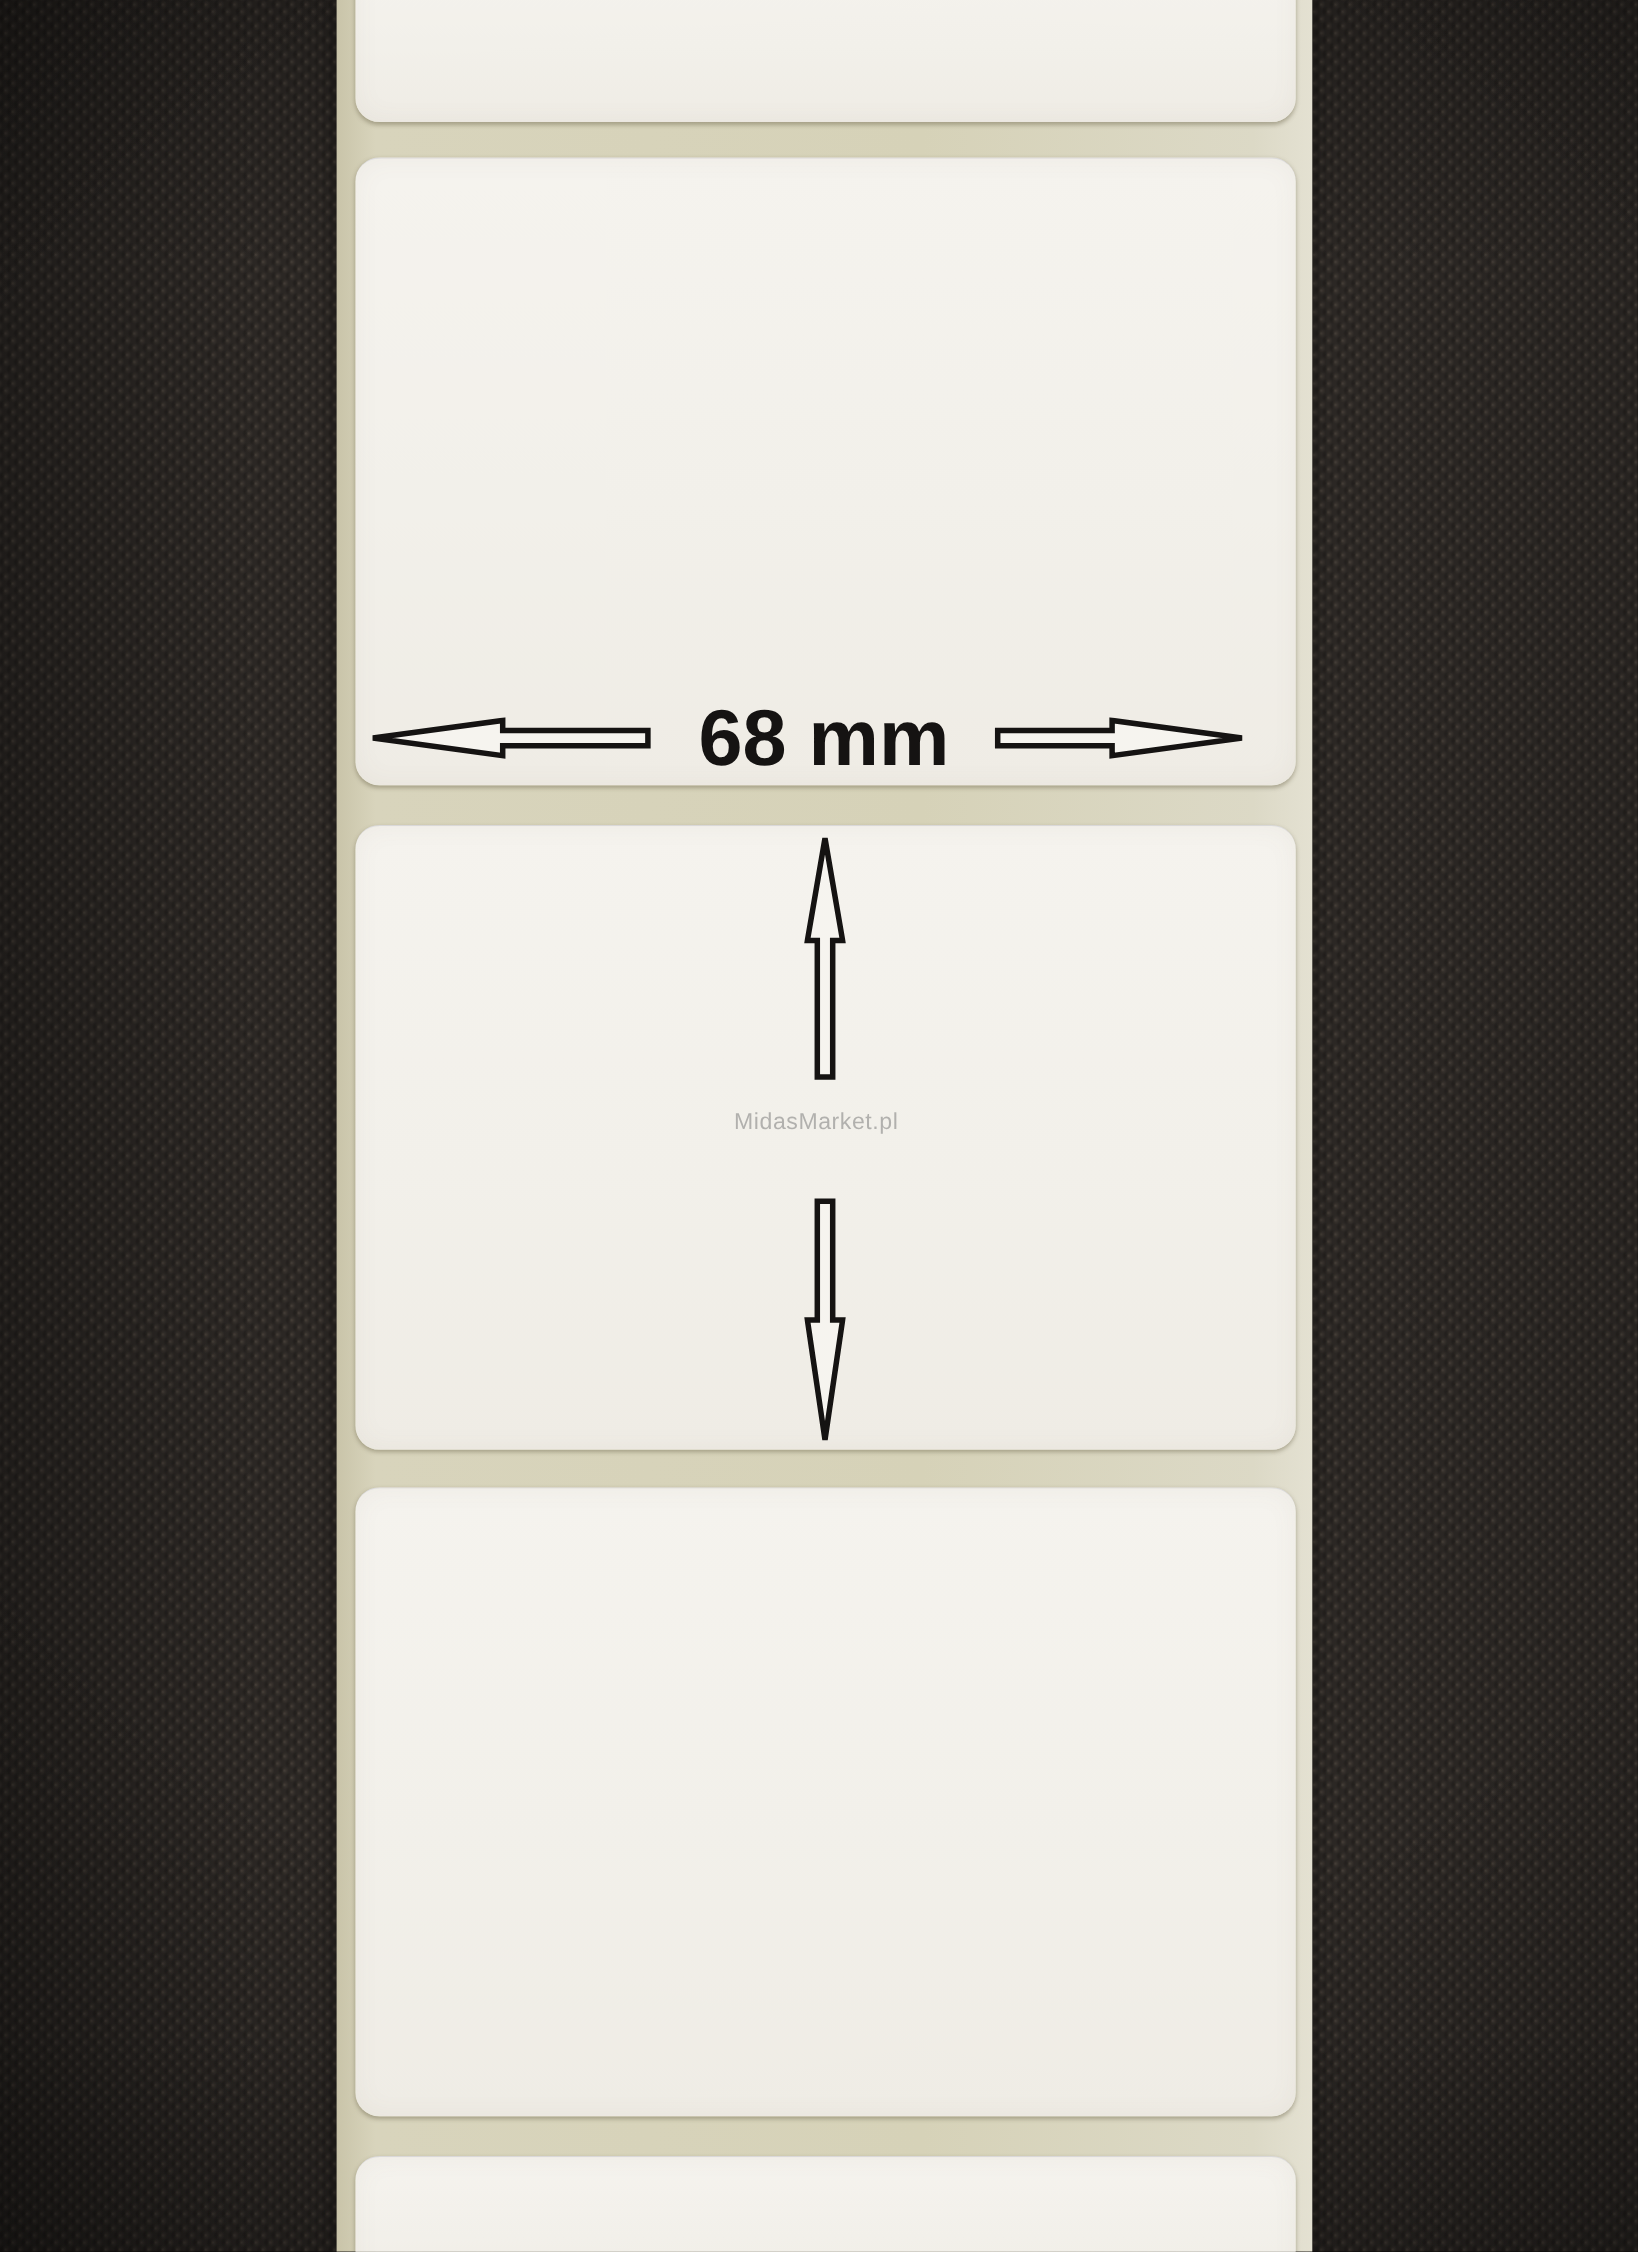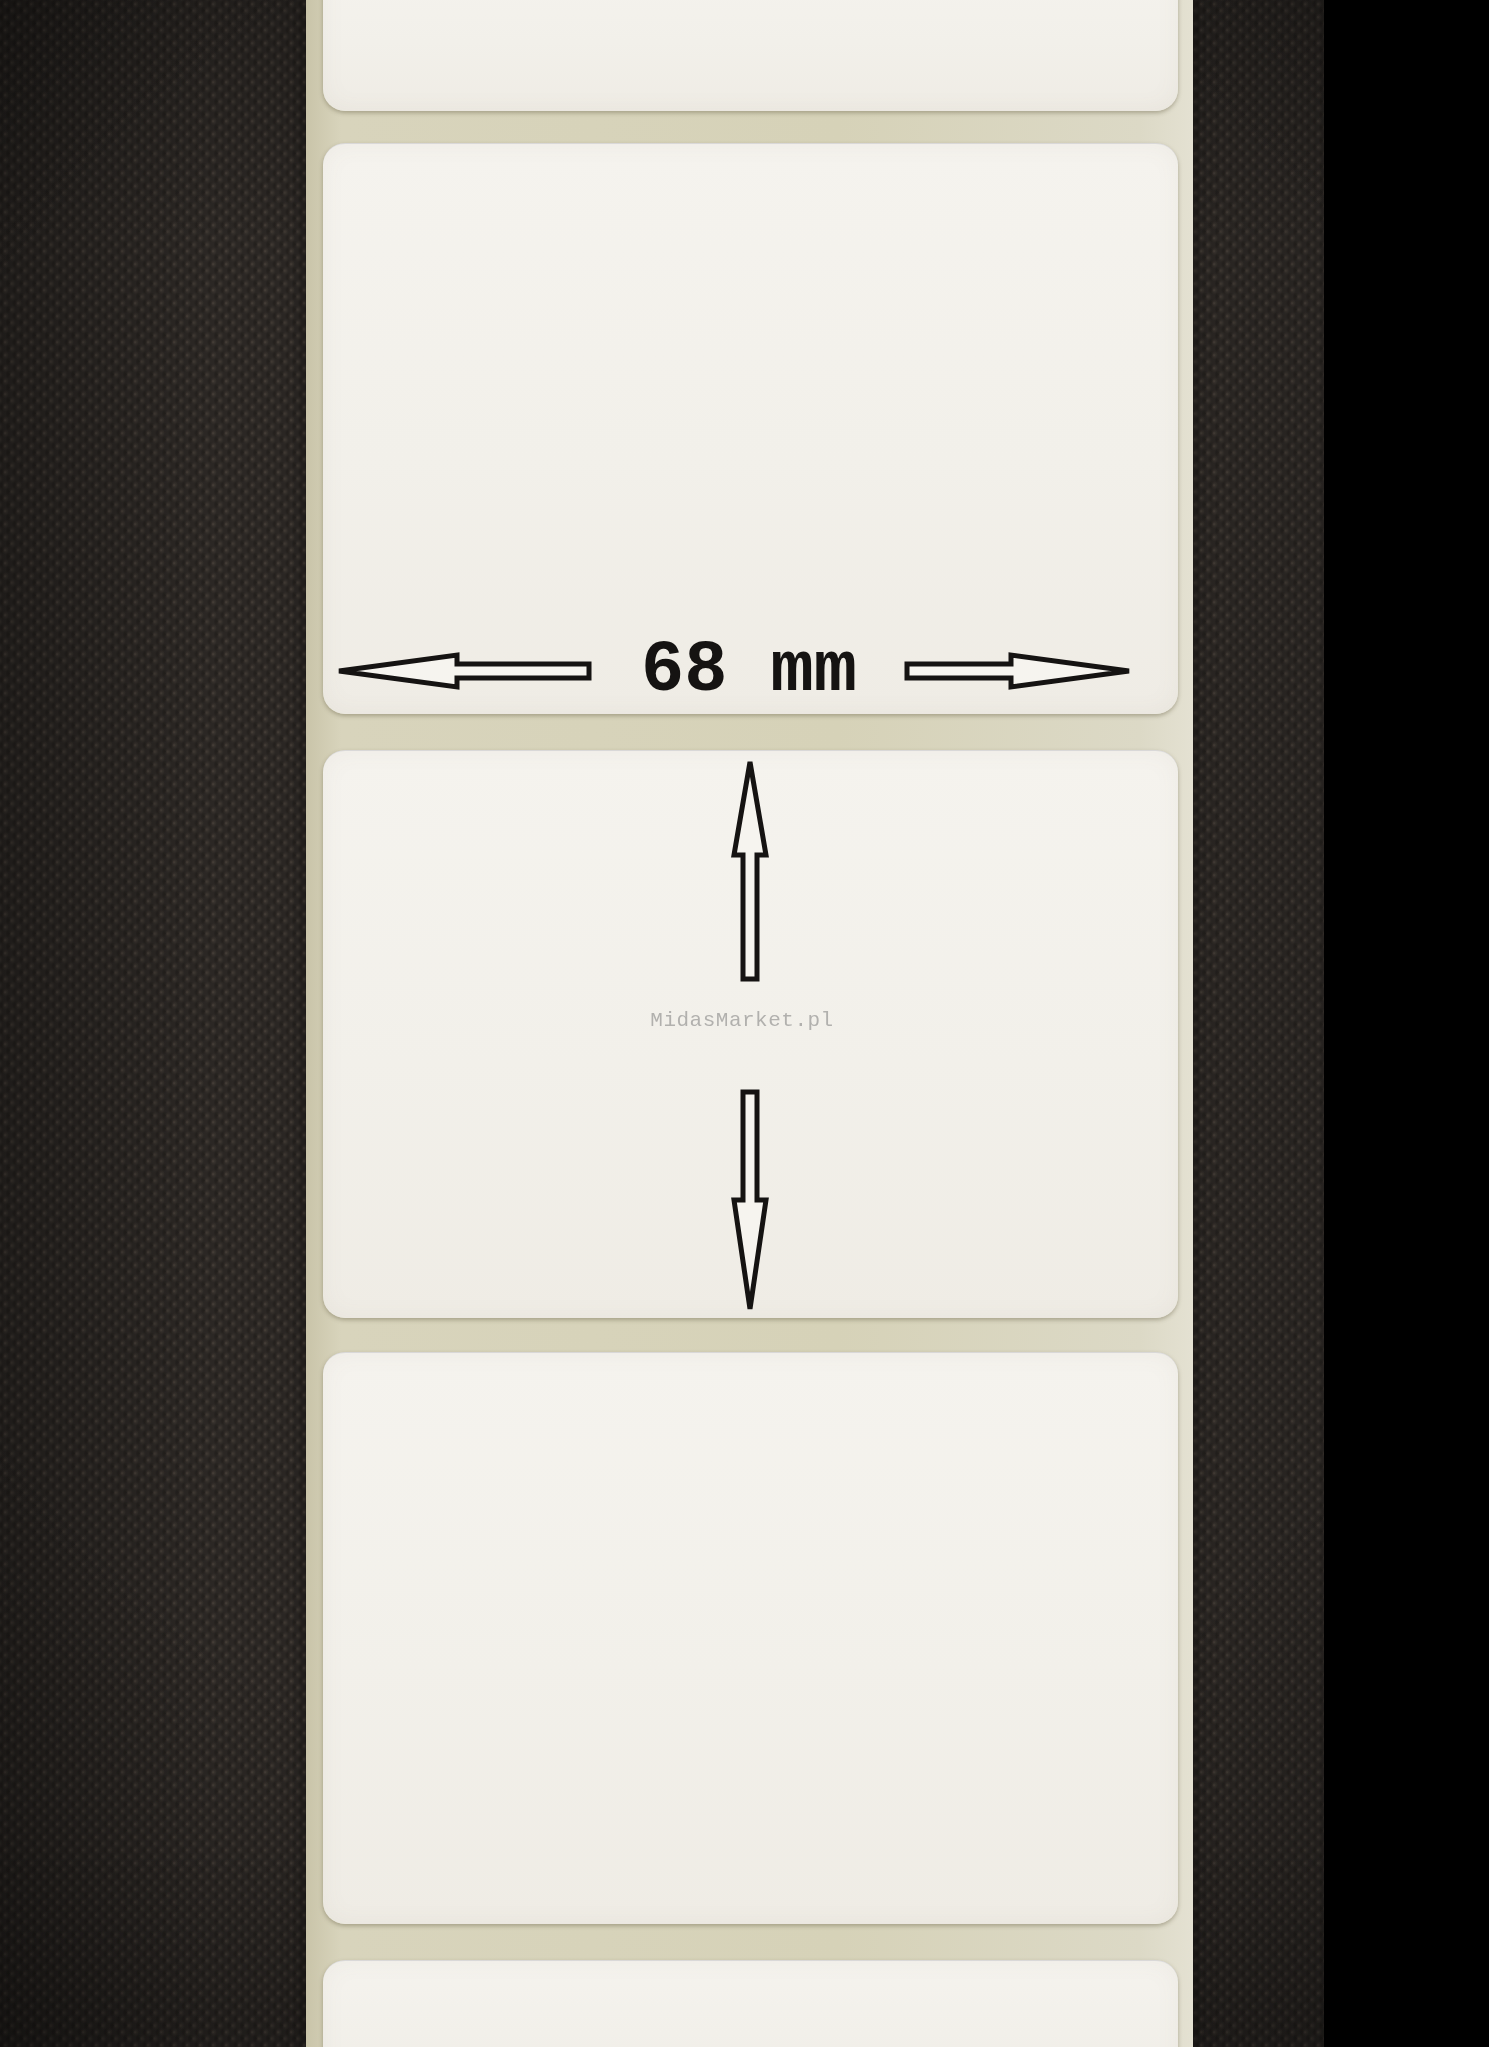--- a/index.html
+++ b/index.html
@@ -5,23 +5,23 @@
   :root{
     --background:#2b2724;
     --liner:#d6d2ba;
     --label:#f2f0ea;
     --annotation:#151312;
     --watermark_color:#7d7d7d;
   }
   html,body{margin:0;padding:0;background:#000;}
   .scene{
     position:relative;
-    width:1324px;height:2047px;
+    width:1489px;height:2047px;
     overflow:hidden;
-    font-family:Liberation Mono, monospace;
+    font-family:Liberation Sans, sans-serif;
   }
   
   .backdrop{
     position:absolute;inset:0;
     background-color:var(--background);
     background-image:
       radial-gradient(circle at 38% 32%, rgba(132,118,104,0.40) 0px, rgba(120,107,94,0.16) 2px, rgba(0,0,0,0) 4px),
       radial-gradient(circle at 38% 32%, rgba(132,118,104,0.40) 0px, rgba(120,107,94,0.16) 2px, rgba(0,0,0,0) 4px),
       radial-gradient(circle, rgba(0,0,0,0.50) 0px, rgba(0,0,0,0.22) 2px, rgba(0,0,0,0) 4px),
       radial-gradient(circle, rgba(0,0,0,0.45) 0px, rgba(0,0,0,0.20) 2px, rgba(0,0,0,0) 4px);

